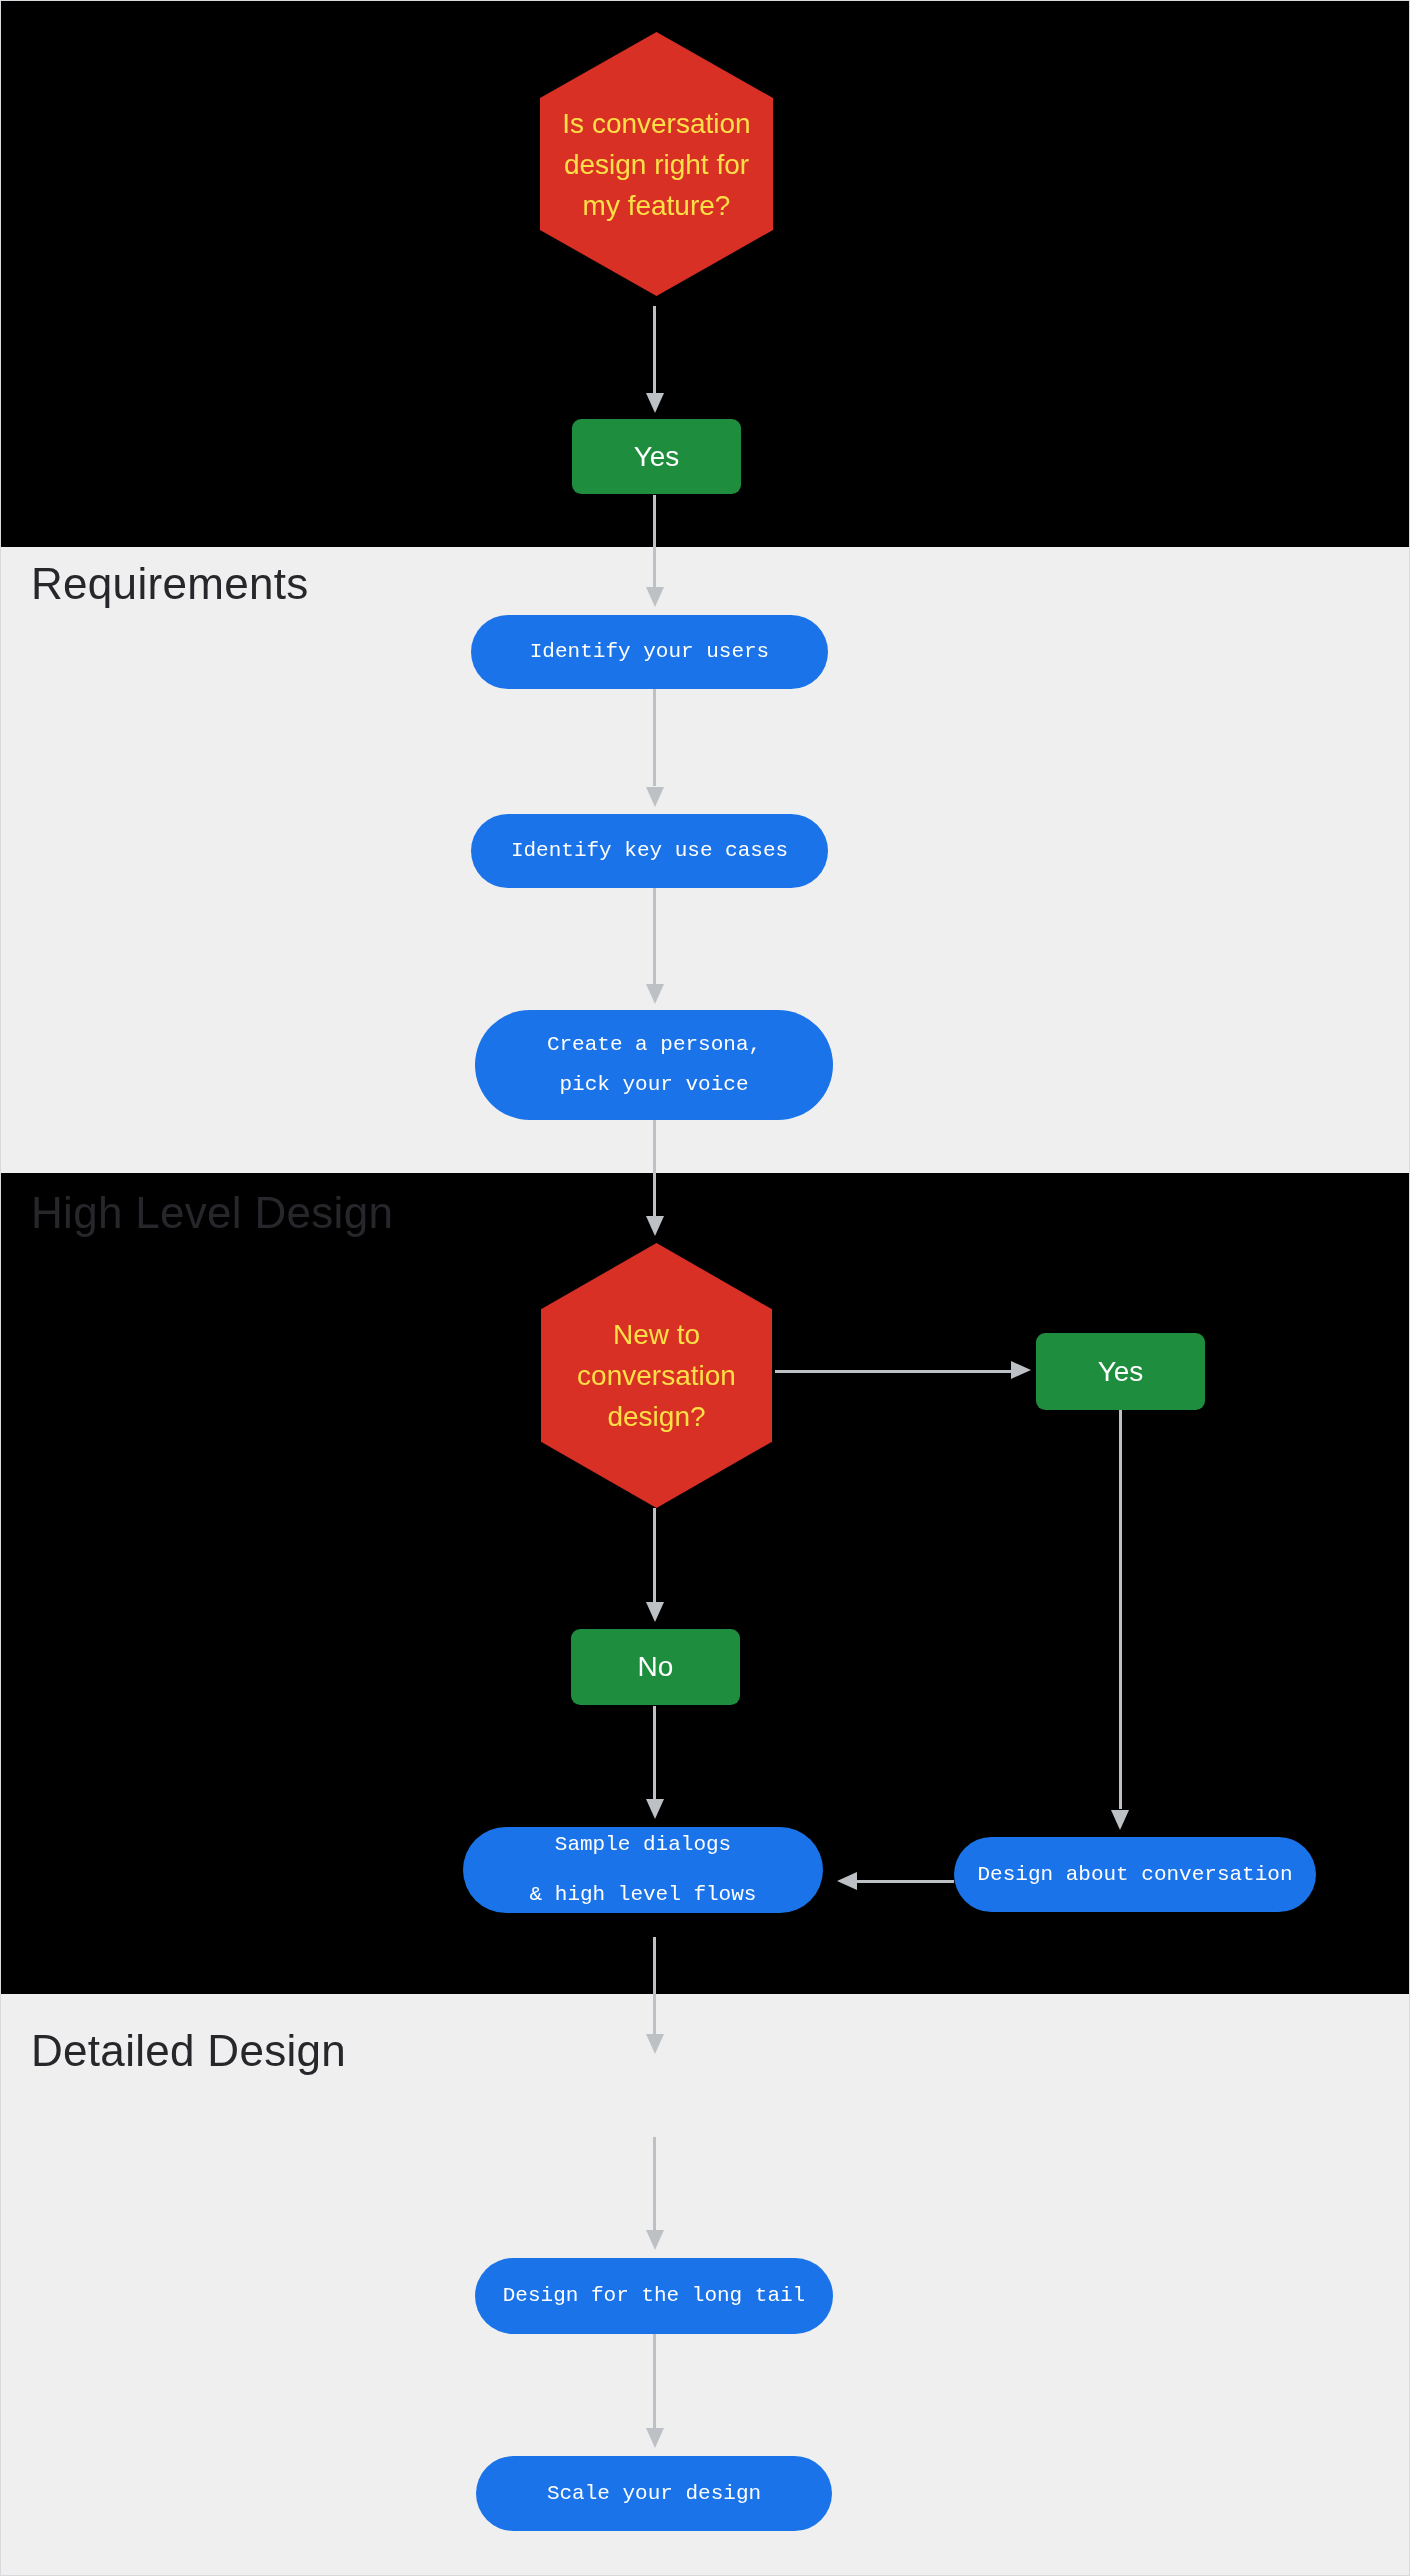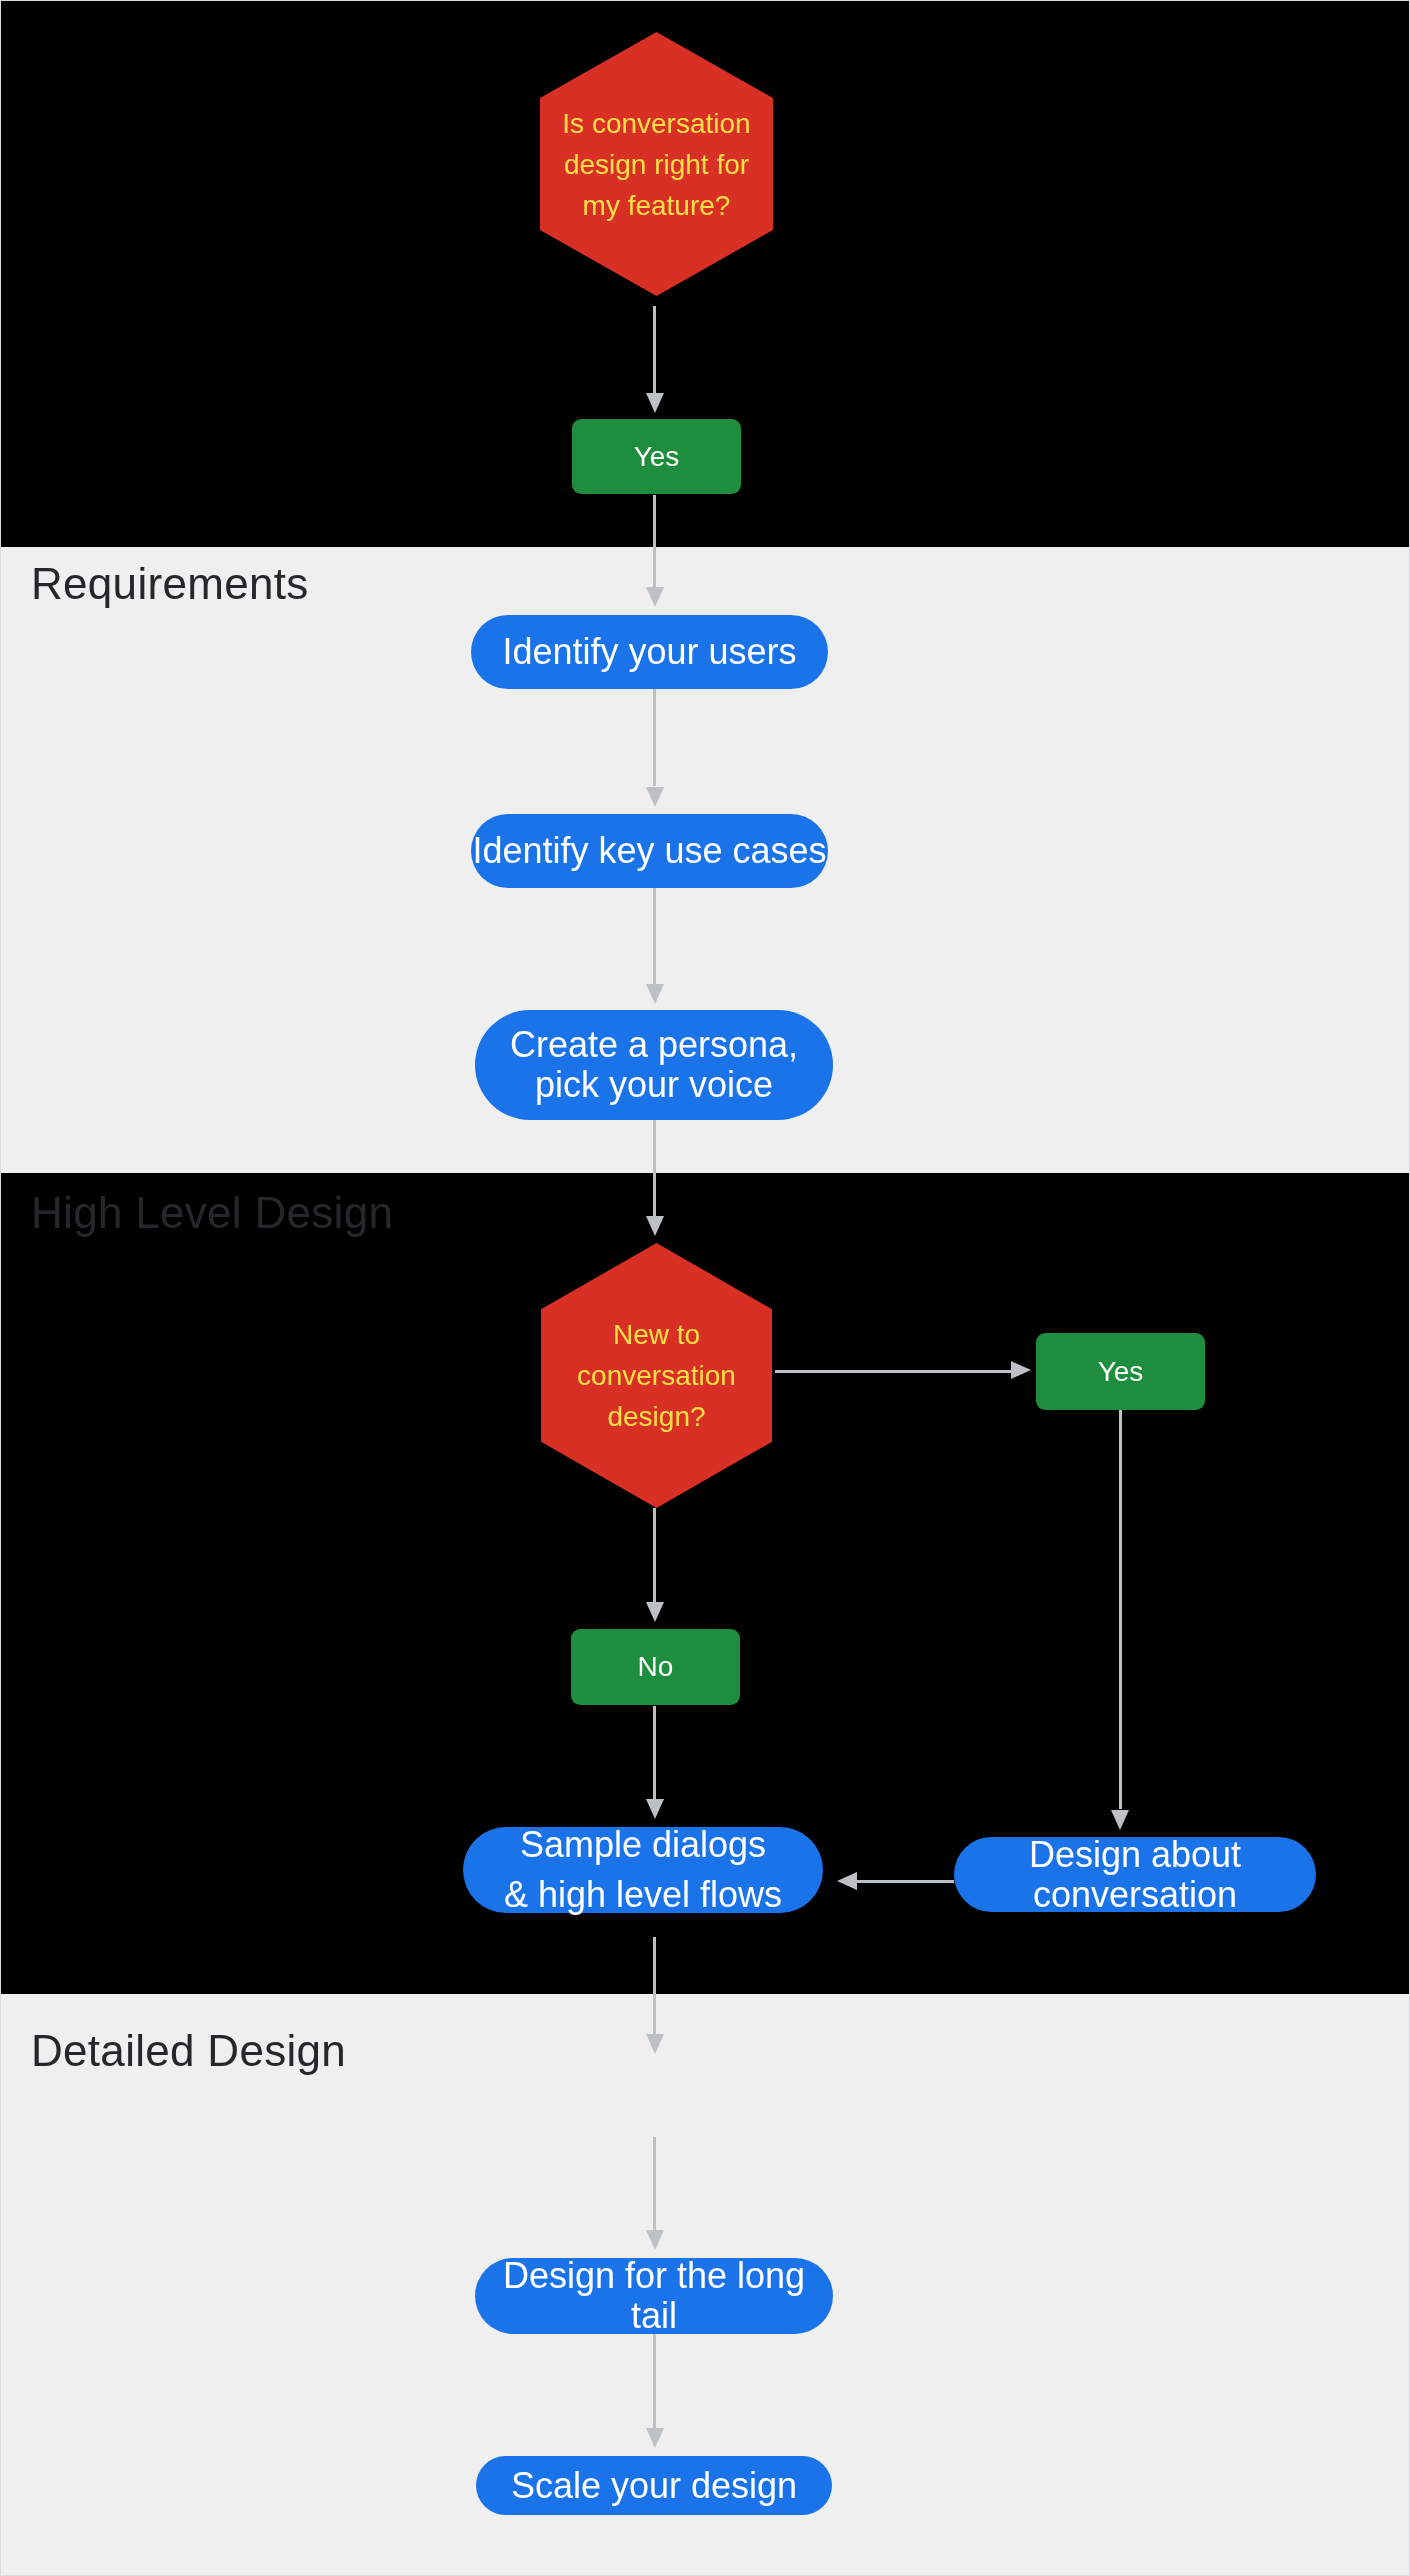--- a/index.html
+++ b/index.html
@@ -49,23 +49,24 @@
   .pill {
     position: absolute;
     background: #1a73e8;
     color: #ffffff;
     border-radius: 65px;
     display: flex;
     flex-direction: column;
     align-items: center;
     justify-content: center;
     text-align: center;
-    font-size: 36px;
+    font-size: 21px;
     line-height: 40px;
     font-weight: 500;
+    font-family: Liberation Mono, monospace;
   }
   .pill span, .hex span { display: block; }
   .vline { position: absolute; width: 2.8px; background: #bdc1c6; }
   .hline { position: absolute; height: 2.8px; background: #bdc1c6; }
   .head-down {
     position: absolute; width: 0; height: 0;
     border-left: 9.3px solid transparent;
     border-right: 9.3px solid transparent;
     border-top: 20.4px solid #bdc1c6;
   }
@@ -161,17 +162,17 @@
   <div class="pill" style="left:475px; top:1010px; width:358px; height:110px;">
     <span>Create a persona,</span>
     <span>pick your voice</span>
   </div>
   <div class="pill" style="left:463px; top:1827px; width:360px; height:86px;gap:10px;">
     <span>Sample dialogs</span>
     <span>&amp; high level flows</span>
   </div>
   <div class="pill" style="left:954px; top:1837px; width:362px; height:75px;">Design about conversation</div>
   <div class="pill" style="left:475px; top:2258px; width:358px; height:76px;">Design for the long tail</div>
-  <div class="pill" style="left:476px; top:2456px; width:356px; height:59px;">Scale your design</div>
+  <div class="pill" style="left:476px; top:2456px; width:356px; height:75px;">Scale your design</div>
 
   <div class="frame"></div>
 </div>
 
 
 </body></html>

